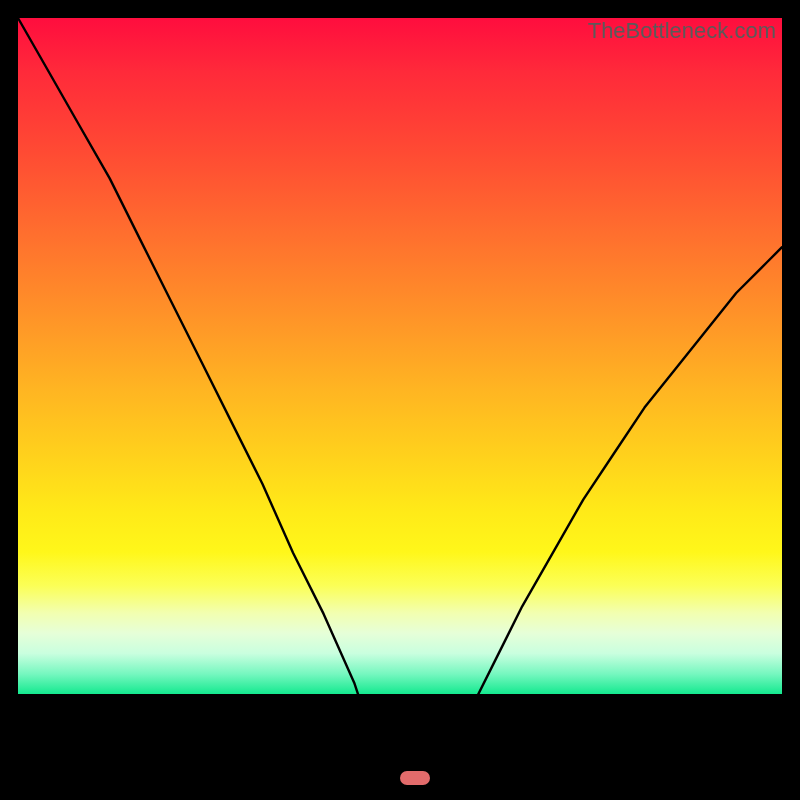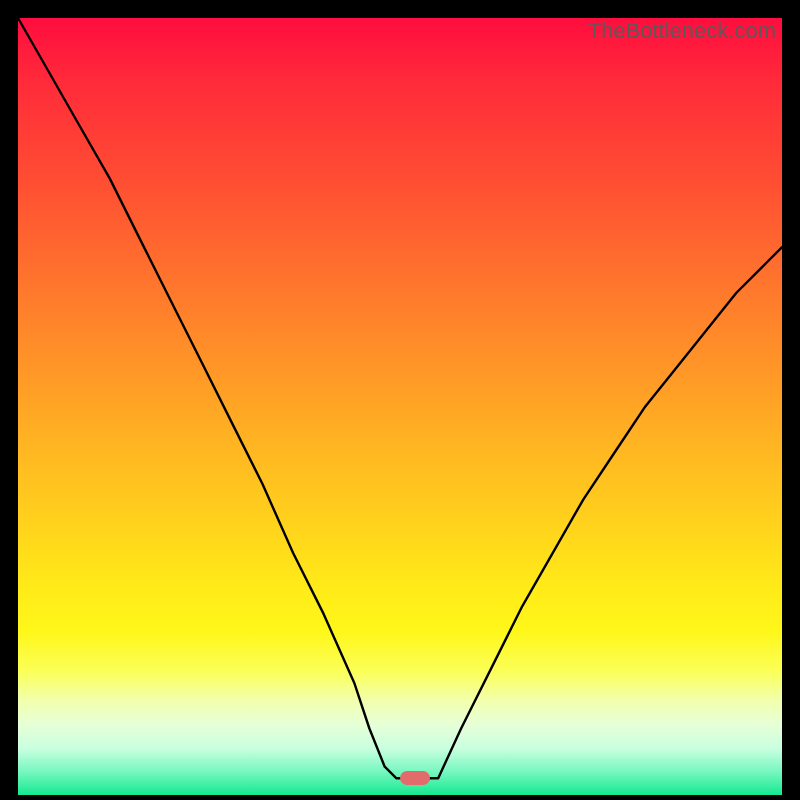--- a/index.html
+++ b/index.html
@@ -15,21 +15,21 @@
     position: relative;
     width: 800px;
     height: 800px;
     background: #000;
   }
   .plot-area {
     position: absolute;
     left: 18px;
     top: 18px;
     width: 764px;
-    height: 777px;
+    height: 676px;
     
     background: linear-gradient(
       to bottom,
       #ff0d3e 0%,
       #ff2a3a 8%,
       #ff4b33 20%,
       #ff6f2e 32%,
       #ff9328 44%,
       #ffb522 55%,
       #ffd21c 65%,

